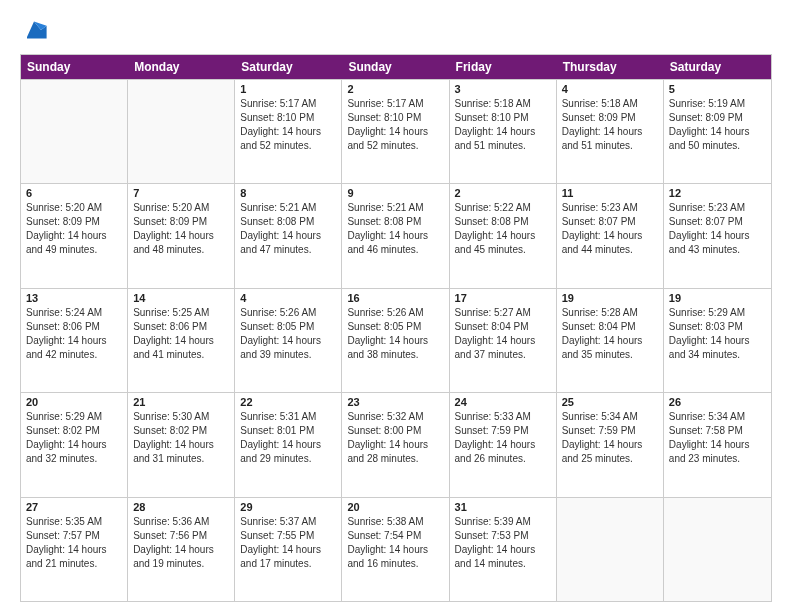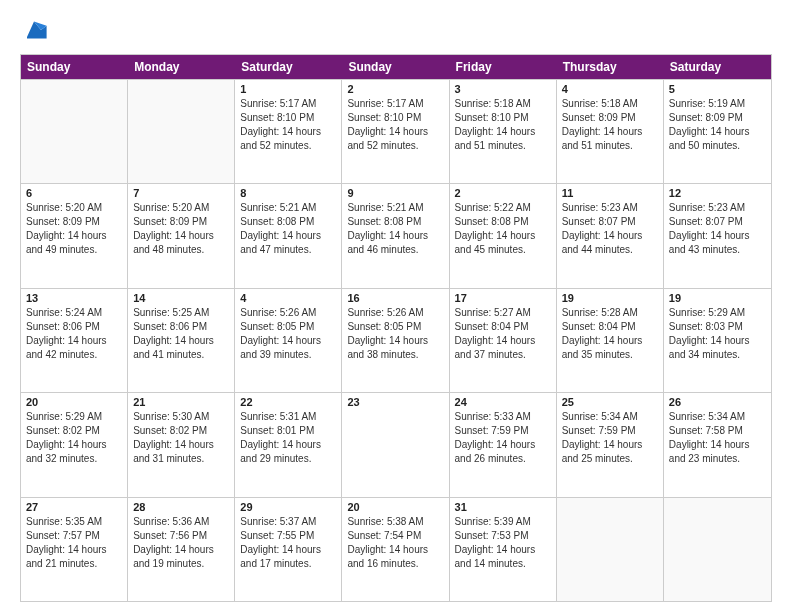--- a/index.html
+++ b/index.html
@@ -240,20 +240,21 @@
           <div class="cal-cell">
             <div class="cell-day">21</div>
             <div class="cell-info">Sunrise: 5:30 AM<br>Sunset: 8:02 PM<br>Daylight: 14 hours and 31 minutes.</div>
           </div>
           <div class="cal-cell">
             <div class="cell-day">22</div>
             <div class="cell-info">Sunrise: 5:31 AM<br>Sunset: 8:01 PM<br>Daylight: 14 hours and 29 minutes.</div>
           </div>
           <div class="cal-cell">
             <div class="cell-day">23</div>
+            <div class="cell-info">Sunrise: 5:32 AM<br>Sunset: 8:00 PM<br>Daylight: 14 hours and 28 minutes.</div>
           </div>
           <div class="cal-cell">
             <div class="cell-day">24</div>
             <div class="cell-info">Sunrise: 5:33 AM<br>Sunset: 7:59 PM<br>Daylight: 14 hours and 26 minutes.</div>
           </div>
           <div class="cal-cell">
             <div class="cell-day">25</div>
             <div class="cell-info">Sunrise: 5:34 AM<br>Sunset: 7:59 PM<br>Daylight: 14 hours and 25 minutes.</div>
           </div>
           <div class="cal-cell">

